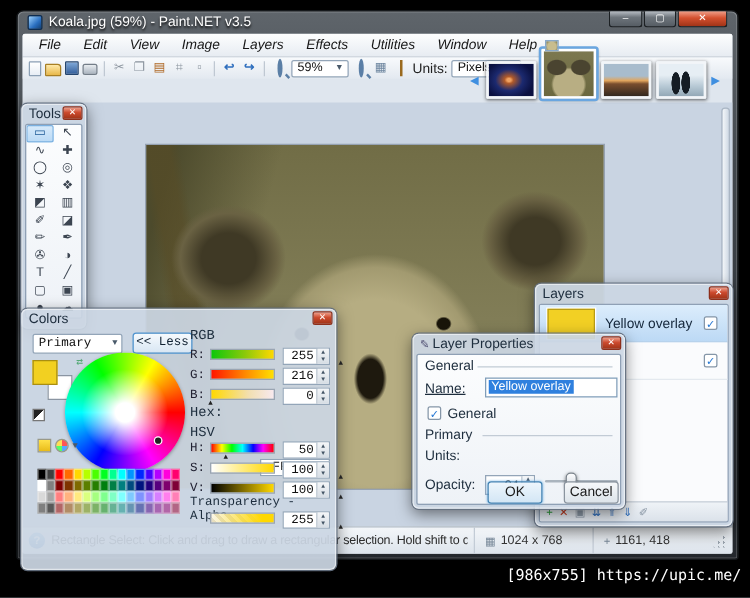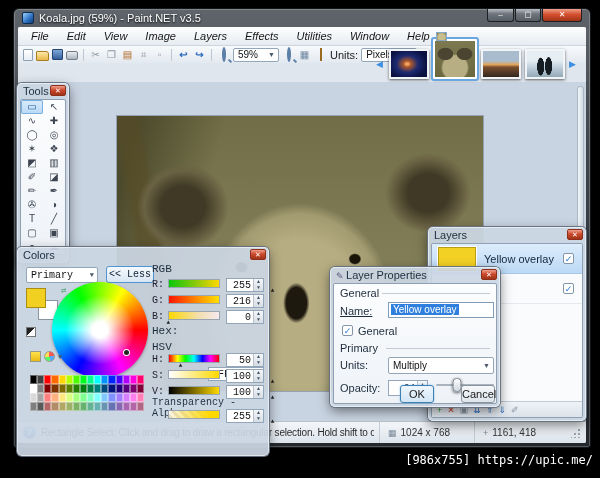--- a/index.html
+++ b/index.html
@@ -148,21 +148,21 @@
   .group-line { position:absolute; height:1px; background:#c2cbd5; }
   #lp-name-input { position:absolute; left:54px; width:106px; height:16px; background:#fff; border:1px solid #7f9db9; font-size:10px; padding:1px 2px; }
   #lp-name-input span { background:#2f80de; color:#fff; padding:0 2px; }
   .checkbox { width:11px; height:11px; background:#fff; border:1px solid #8596a8; border-radius:2px; font-size:9px; line-height:10px; color:#2a7ad4; text-align:center; }
   .checkbox.checked::after { content:"✓"; }
   #lp-mode-select { position:absolute; left:54px; width:106px; height:17px; }
   #lp-opacity-spin { position:absolute; left:54px; top:0; width:40px; height:16px; background:#fff; border:1px solid #93a5b8; font-size:10px; display:flex; align-items:center; }
   #lp-slider { position:absolute; left:102px; top:3px; width:58px; height:10px; }
   #lp-slider .track { position:absolute; left:0; right:0; top:4px; height:2px; background:#aab4be; border-radius:1px; }
   #lp-slider .thumb { position:absolute; top:-2px; width:9px; height:14px; border:1px solid #7a828a; border-radius:4px; background:linear-gradient(#fdfdfe,#cfd7de); transform:translateX(-50%); }
-  .dlg-btn { position:absolute; bottom:4px; width:34px; height:18px; border:1px solid #8a949e; border-radius:3px;
+  .dlg-btn { position:absolute; bottom:4px; width:44px; height:18px; border:1px solid #8a949e; border-radius:3px;
     background:linear-gradient(#f6f8fa,#dde4ea); font-size:11px; text-align:center; line-height:16px; color:#1a1a1a; }
   #btn-ok { right:66px; border:1px solid #3c7fb1; box-shadow:0 0 2px #7ab8e8; background:linear-gradient(#eef6fc,#d3e6f5); }
   #btn-cancel { right:5px; }
 
   
   #layers-panel { left:428px; top:227px; width:158px; height:194px; z-index:12; }
   #layers-body { height:175px; display:flex; flex-direction:column; background:#fafbfd; }
   .layer-row { height:30px; position:relative; border-bottom:1px solid #e4e9ef; background:#fafbfd; }
   .layer-row.selected { background:linear-gradient(#dcedfc,#bcd9f5); border-bottom:1px solid #a6c8e8; }
   .layer-thumb { position:absolute; left:6px; top:3px; width:38px; height:24px; background:#f2d024; border:1px solid #b89d16; box-shadow:0 0 0 1px #fff; }
@@ -513,24 +513,20 @@
     <div class="group-line" style="left:48px; right:6px; top:9px;"></div>
     <span class="lp-label" style="left:6px; top:21px;text-decoration:underline;">Name:</span>
     <div id="lp-name-input" style="top:18px;">
       <span>Yellow overlay</span>
     </div>
     <span class="checkbox checked" style="position:absolute; left:8px; top:41px;"></span>
     <span class="lp-label" style="left:24px; top:41px;">General</span>
     <span class="lp-label" style="left:6px; top:58px;">Primary</span>
     <div class="group-line" style="left:52px; right:6px; top:64px;"></div>
     <span class="lp-label" style="left:6px; top:75px;">Units:</span>
-    <div class="combo" id="lp-mode-select" style="top:73px;">
-      <span>Multiply</span>
-      <span class="arrow"></span>
-    </div>
     <span class="lp-label" style="left:6px; top:98px;">Opacity:</span>
     <div id="lp-opacity-spin" style="top:96px;">
       <span class="spin-val">94</span>
       <span class="spin-btns"></span>
     </div>
     <div id="lp-slider" style="top:96px;">
       <div class="track"></div>
       <div class="thumb" style="left: 37%;"></div>
     </div>
   </div>

